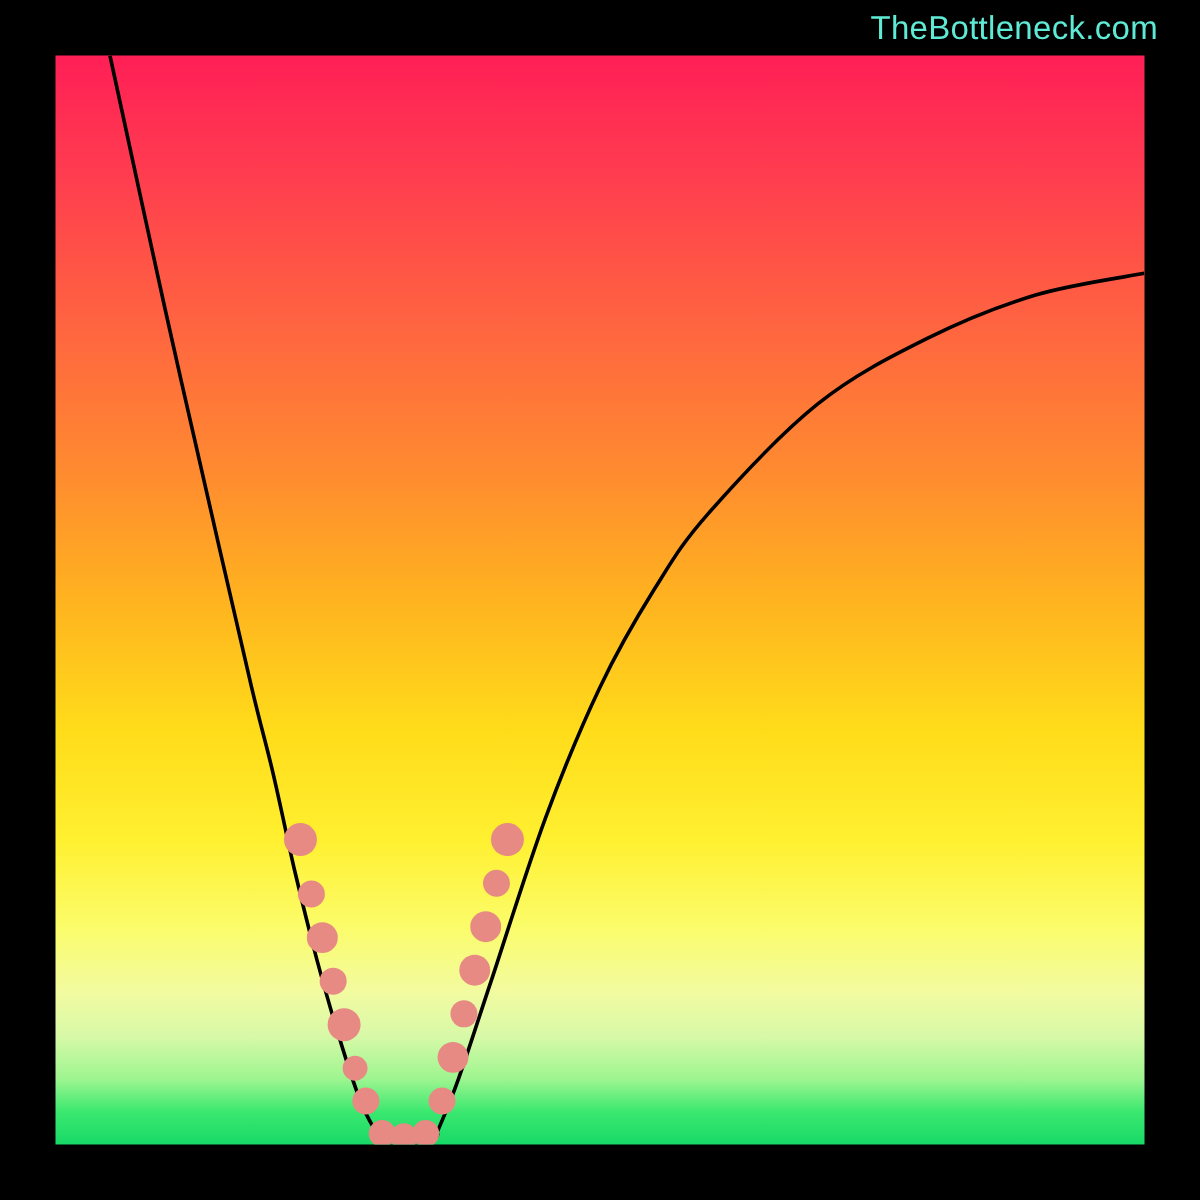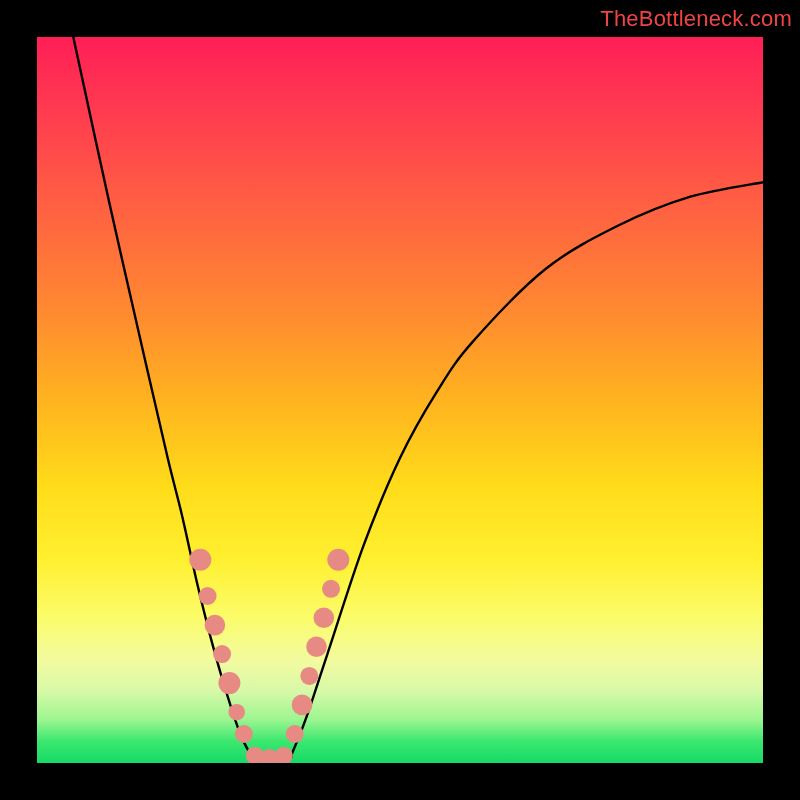--- a/index.html
+++ b/index.html
@@ -36,22 +36,22 @@
       #f2fba0 86%,
       #d8f9a8 90%,
       #9df590 94%,
       #3be86f 97%,
       #17d967 100%
     );
   }
   .watermark {
     position: absolute;
     top: 6px;
-    right: 8px;
-    color: #ef4444;
+    right: 28px;
+    color: #5eead4;
     font-size: 22px;
     letter-spacing: 0.2px;
     font-weight: 400;
   }
   svg.curve {
     position: absolute;
     left: 0;
     top: 0;
     width: 726px;
     height: 726px;

